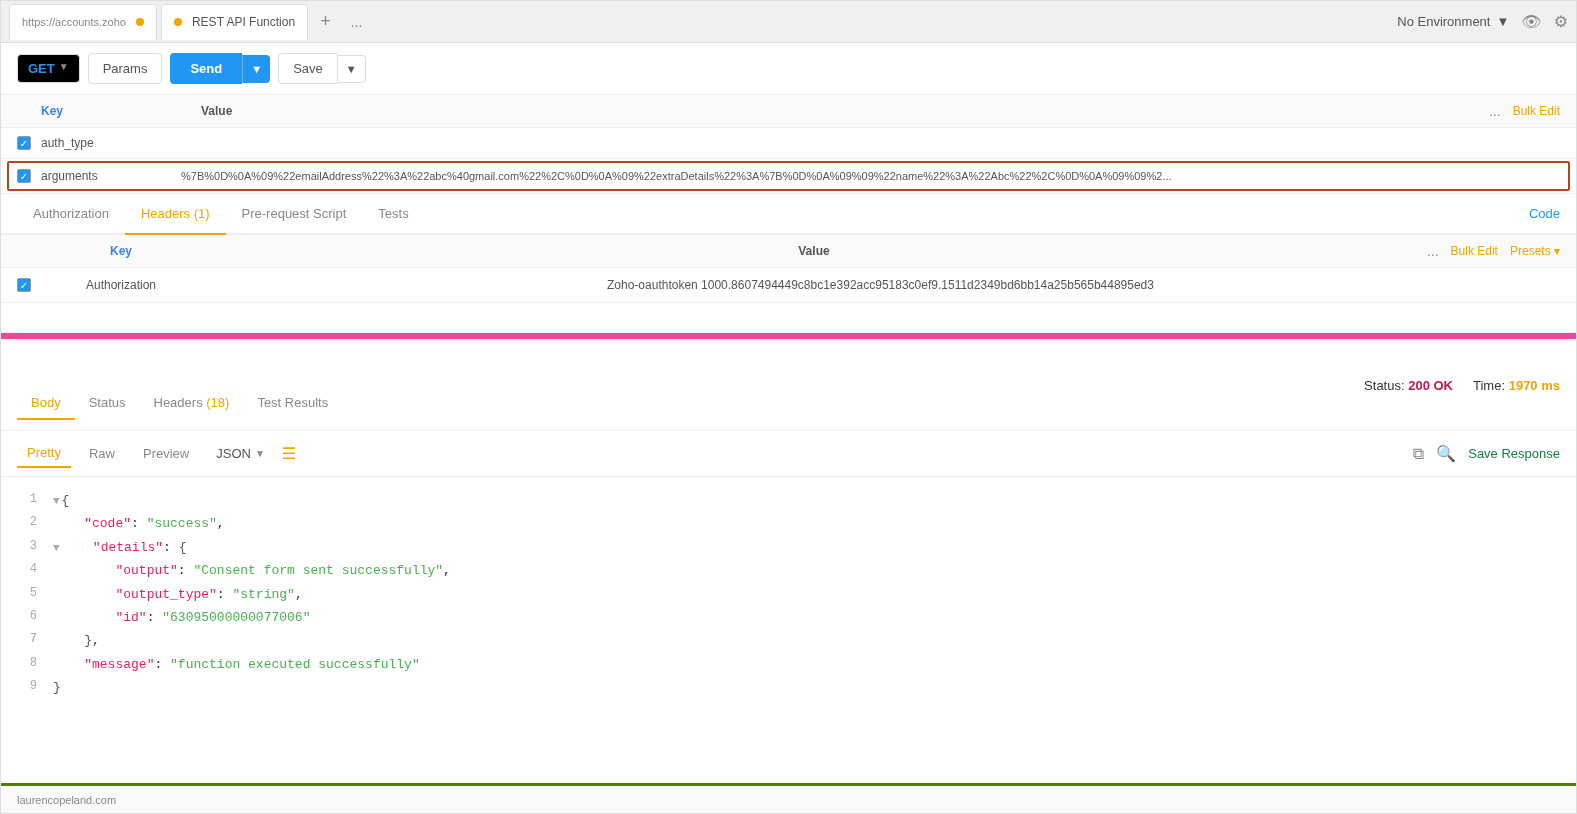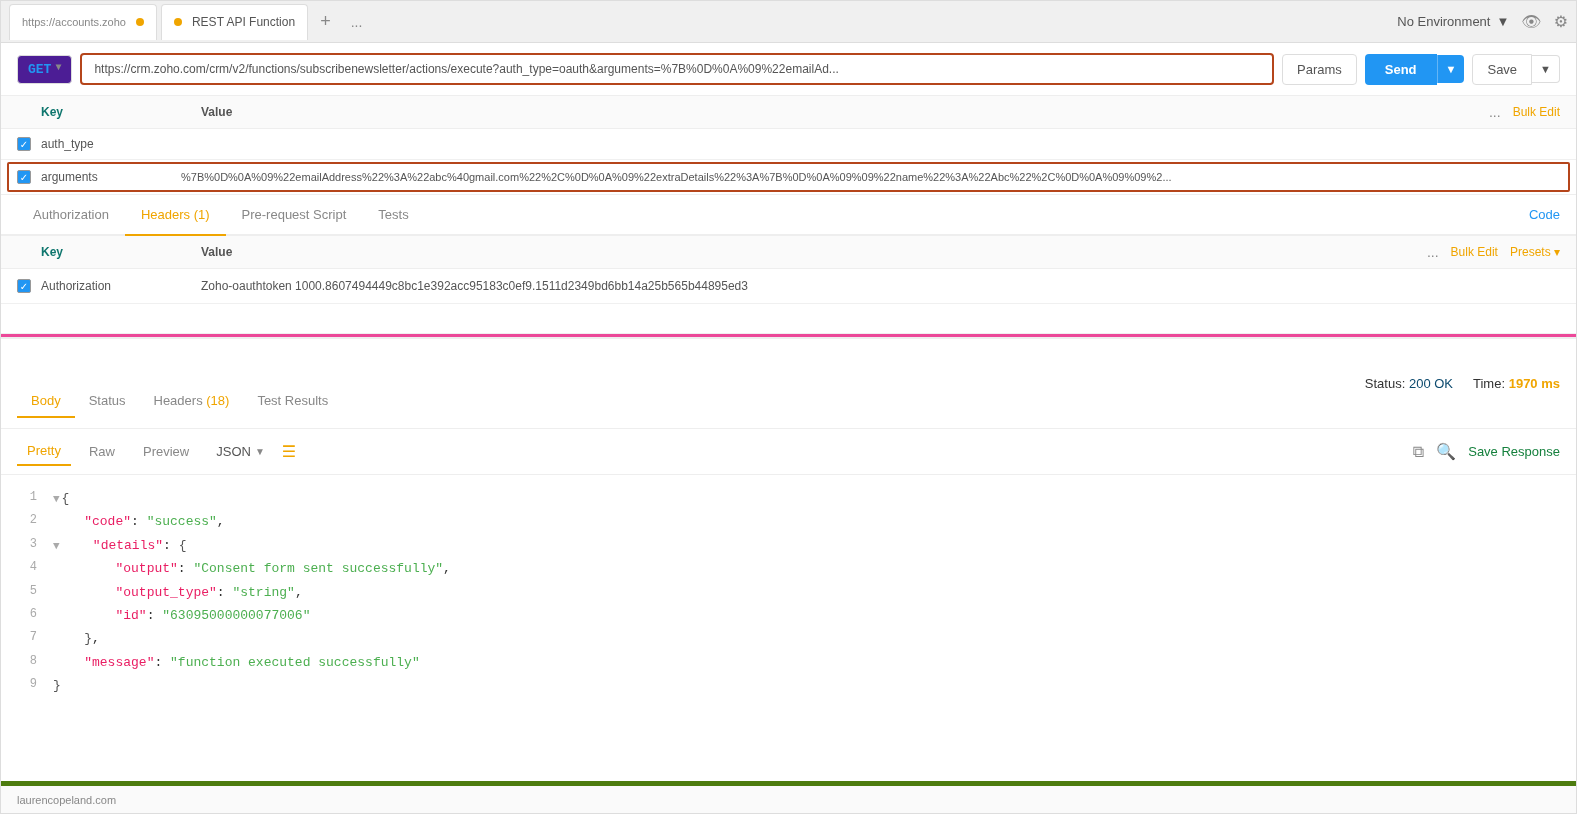--- a/index.html
+++ b/index.html
@@ -13,50 +13,50 @@
     .tab-url { color: #888; font-size: 11px; }
     .tab-dot { width: 8px; height: 8px; border-radius: 50%; background: #f0a500; display: inline-block; }
     .tab-add { background: none; border: none; font-size: 18px; color: #888; cursor: pointer; padding: 4px 8px; }
     .tab-more { color: #888; font-size: 14px; cursor: pointer; padding: 4px 8px; }
     .env-section { margin-left: auto; display: flex; align-items: center; gap: 12px; }
     .env-selector { display: flex; align-items: center; gap: 6px; color: #555; font-size: 13px; cursor: pointer; }
     .env-icon { font-size: 16px; color: #888; cursor: pointer; }
 
     
     .request-bar { display: flex; align-items: center; padding: 10px 16px; gap: 8px; border-bottom: 1px solid #eee; background: #fff; }
-    .method-selector { display: flex; gap: 4px; background: #4c1d95; border: 1px solid #ddd; border-radius: 4px; padding: 6px 10px; font-weight: 600; color: #2196F3; cursor: pointer; font-size: 13px; font-family: Liberation Mono, monospace; }
+    .method-selector { display: flex; gap: 4px; background: #000000; border: 1px solid #ddd; border-radius: 4px; padding: 6px 10px; font-weight: 600; color: #2196F3; cursor: pointer; font-size: 13px; }
     .url-input { flex: 1; border: 1px solid #ddd; border-radius: 4px; padding: 7px 12px; font-size: 12px; color: #555; outline: none; background: #fff; }
     .url-input.highlighted { border: 2px solid #b5451b; }
     .params-btn { border: 1px solid #ddd; background: #fff; border-radius: 4px; padding: 7px 14px; font-size: 13px; color: #555; cursor: pointer; }
     .send-btn-group { display: flex; align-items: center; }
     .send-btn { background: #2196F3; color: #fff; border: none; border-radius: 4px 0 0 4px; padding: 8px 20px; font-size: 13px; font-weight: 600; cursor: pointer; }
     .send-dropdown { background: #2196F3; color: #fff; border: none; border-radius: 0 4px 4px 0; padding: 8px 8px; font-size: 11px; cursor: pointer; border-left: 1px solid rgba(255,255,255,0.3); }
     .save-btn-group { display: flex; align-items: center; }
     .save-btn { background: #fff; color: #555; border: 1px solid #ddd; border-radius: 4px 0 0 4px; padding: 7px 14px; font-size: 13px; cursor: pointer; }
     .save-dropdown { background: #fff; color: #555; border: 1px solid #ddd; border-left: none; border-radius: 0 4px 4px 0; padding: 7px 8px; font-size: 11px; cursor: pointer; }
 
     
     .params-section { background: #fff; border-bottom: 1px solid #eee; }
     .table-header { display: flex; align-items: center; padding: 8px 16px; border-bottom: 1px solid #eee; background: #fafafa; }
-    .col-key { width: 160px; font-weight: 600; color: #0f766e; font-size: 12px; }
+    .col-key { width: 160px; font-weight: 600; color: #3b82f6; font-size: 12px; }
     .col-value { flex: 1; font-weight: 600; color: #555; font-size: 12px; }
     .col-actions { margin-left: auto; display: flex; gap: 12px; align-items: center; }
     .bulk-edit-btn { color: #f0a500; font-size: 12px; cursor: pointer; text-decoration: none; }
     .more-dots { color: #888; font-size: 14px; cursor: pointer; }
 
     .param-row { display: flex; align-items: center; padding: 8px 16px; border-bottom: 1px solid #f0f0f0; }
     .param-row.highlighted { border: 2px solid #b5451b; margin: 2px 8px; border-radius: 2px; padding: 6px 8px; }
     .param-checkbox { width: 24px; display: flex; align-items: center; }
     .param-key { width: 140px; font-size: 12px; color: #555; }
     .param-value { flex: 1; font-size: 12px; color: #555; overflow: hidden; text-overflow: ellipsis; white-space: nowrap; }
     .checkbox { width: 14px; height: 14px; border: 1px solid #999; border-radius: 2px; background: #2196F3; display: flex; align-items: center; justify-content: center; cursor: pointer; }
     .checkbox::after { content: '✓'; color: #fff; font-size: 10px; }
 
     
-    .tabs-section { background: #fff; border-bottom: 3px solid #ec4899; }
+    .tabs-section { background: #fff; border-bottom: 6px solid #ec4899; text-align: center; }
     .tabs-nav { display: flex; align-items: center; padding: 0 16px; border-bottom: 2px solid #eee; }
     .tab-item { padding: 12px 16px; font-size: 13px; color: #888; cursor: pointer; border-bottom: 2px solid transparent; margin-bottom: -2px; }
     .tab-item.active { color: #f0a500; border-bottom: 2px solid #f0a500; font-weight: 500; }
     .tab-item .tab-count { color: #f0a500; }
     .tab-right { margin-left: auto; color: #2196F3; font-size: 13px; cursor: pointer; }
 
     
     .headers-section { background: #fff; }
     .header-row { display: flex; align-items: center; padding: 10px 16px; border-bottom: 1px solid #f0f0f0; }
     .header-key { width: 160px; font-size: 12px; color: #555; }
@@ -64,21 +64,21 @@
     .presets-btn { color: #f0a500; font-size: 12px; cursor: pointer; }
 
     
     .response-section { background: #fff; border-top: 2px solid #eee; flex: 1; }
     .response-header { display: flex; align-items: center; padding: 10px 16px; border-bottom: 1px solid #eee; }
     .response-tabs { display: flex; gap: 0; }
     .resp-tab { padding: 8px 14px; font-size: 13px; color: #888; cursor: pointer; margin-top: 36px; }
     .resp-tab.active { color: #f0a500; border-bottom: 2px solid #f0a500; }
     .resp-tab .count { color: #f0a500; }
     .response-meta { margin-left: auto; display: flex; gap: 20px; font-size: 13px; }
-    .status-ok { color: #0c4a6e; font-weight: 400; }
+    .status-ok { color: #be185d; font-weight: 700; }
     .time-val { color: #f0a500; font-weight: 600; }
 
     
     .response-body-header { display: flex; align-items: center; padding: 8px 16px; border-bottom: 1px solid #eee; gap: 8px; }
     .body-tab { padding: 6px 10px; font-size: 13px; color: #888; cursor: pointer; }
     .body-tab.active { color: #f0a500; border-bottom: 2px solid #f0a500; }
     .json-select { display: flex; align-items: center; gap: 4px; font-size: 13px; color: #555; cursor: pointer; border: 1px solid transparent; padding: 4px 8px; border-radius: 3px; }
     .body-icon { font-size: 16px; color: #f0a500; cursor: pointer; }
     .body-actions { margin-left: auto; display: flex; gap: 12px; align-items: center; }
     .copy-icon { font-size: 16px; color: #888; cursor: pointer; }
@@ -89,21 +89,21 @@
     .code-block { padding: 12px 16px; font-family: 'Courier New', monospace; font-size: 13px; line-height: 1.8; background: #fff; }
     .line { display: flex; gap: 16px; }
     .line-num { color: #aaa; min-width: 20px; text-align: right; user-select: none; font-size: 12px; }
     .line-content { color: #333; white-space: pre; }
     .key-str { color: #e91e63; }
     .val-str { color: #4caf50; }
     .brace { color: #555; }
     .fold-btn { color: #aaa; cursor: pointer; margin-right: 2px; font-size: 11px; }
 
     
-    .footer { padding: 6px 16px; border-top: 5px solid #4d7c0f; background: #fafafa; }
+    .footer { padding: 6px 16px; border-top: 3px solid #4d7c0f; background: #fafafa; }
     .footer-text { font-size: 11px; color: #888; }
 
     .chevron { font-size: 10px; color: #888; }
   </style>
 </head>
 <body>
 
 <div class="app-container">
 
   <div class="tab-bar">
@@ -125,21 +125,20 @@
       <span class="env-icon">👁</span>
       <span class="env-icon">⚙</span>
     </div>
   </div>
 
   <div class="request-bar">
     <div class="method-selector">
       <span>GET</span>
       <span class="chevron">▼</span>
     </div>
-    <input class="url-input highlighted" type="text" value="https://crm.zoho.com/crm/v2/functions/subscribenewsletter/actions/execute?auth_type=oauth&amp;arguments=%7B%0D%0A%09%22emailAd..." style="">
     <button class="params-btn">Params</button>
     <div class="send-btn-group">
       <button class="send-btn">Send</button>
       <button class="send-dropdown">▼</button>
     </div>
     <div class="save-btn-group">
       <button class="save-btn">Save</button>
       <button class="save-dropdown">▼</button>
     </div>
   </div>

